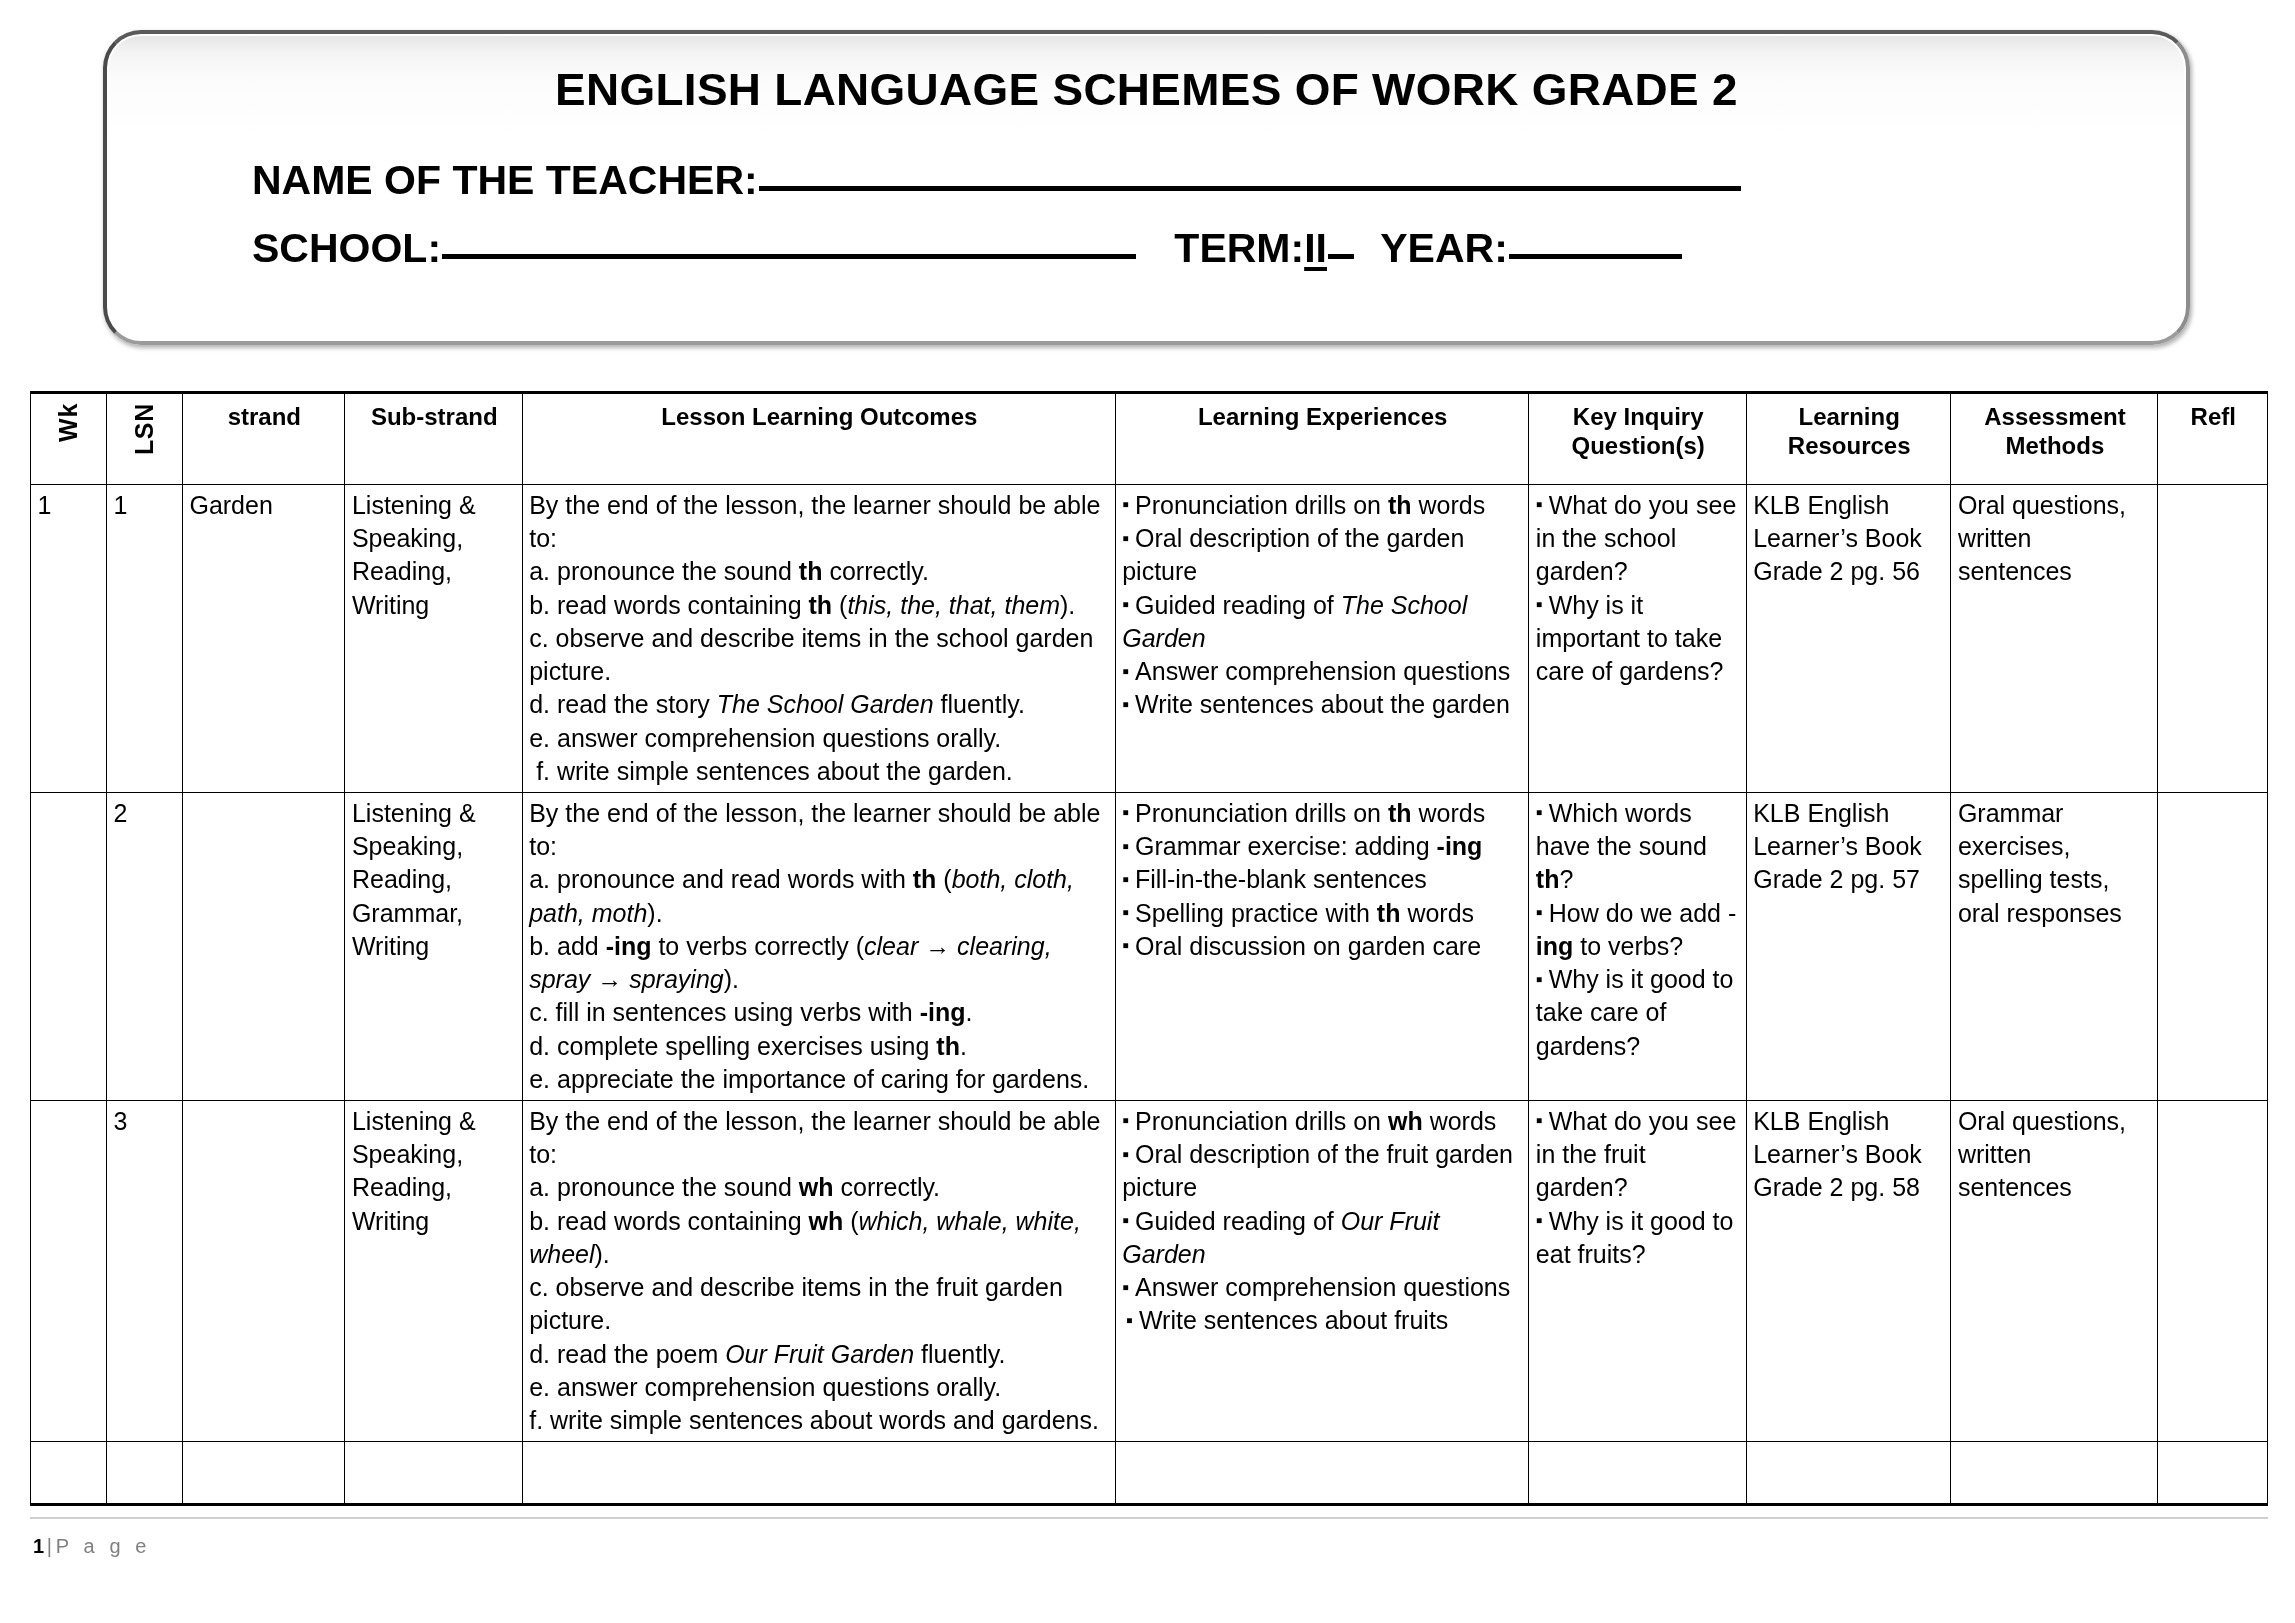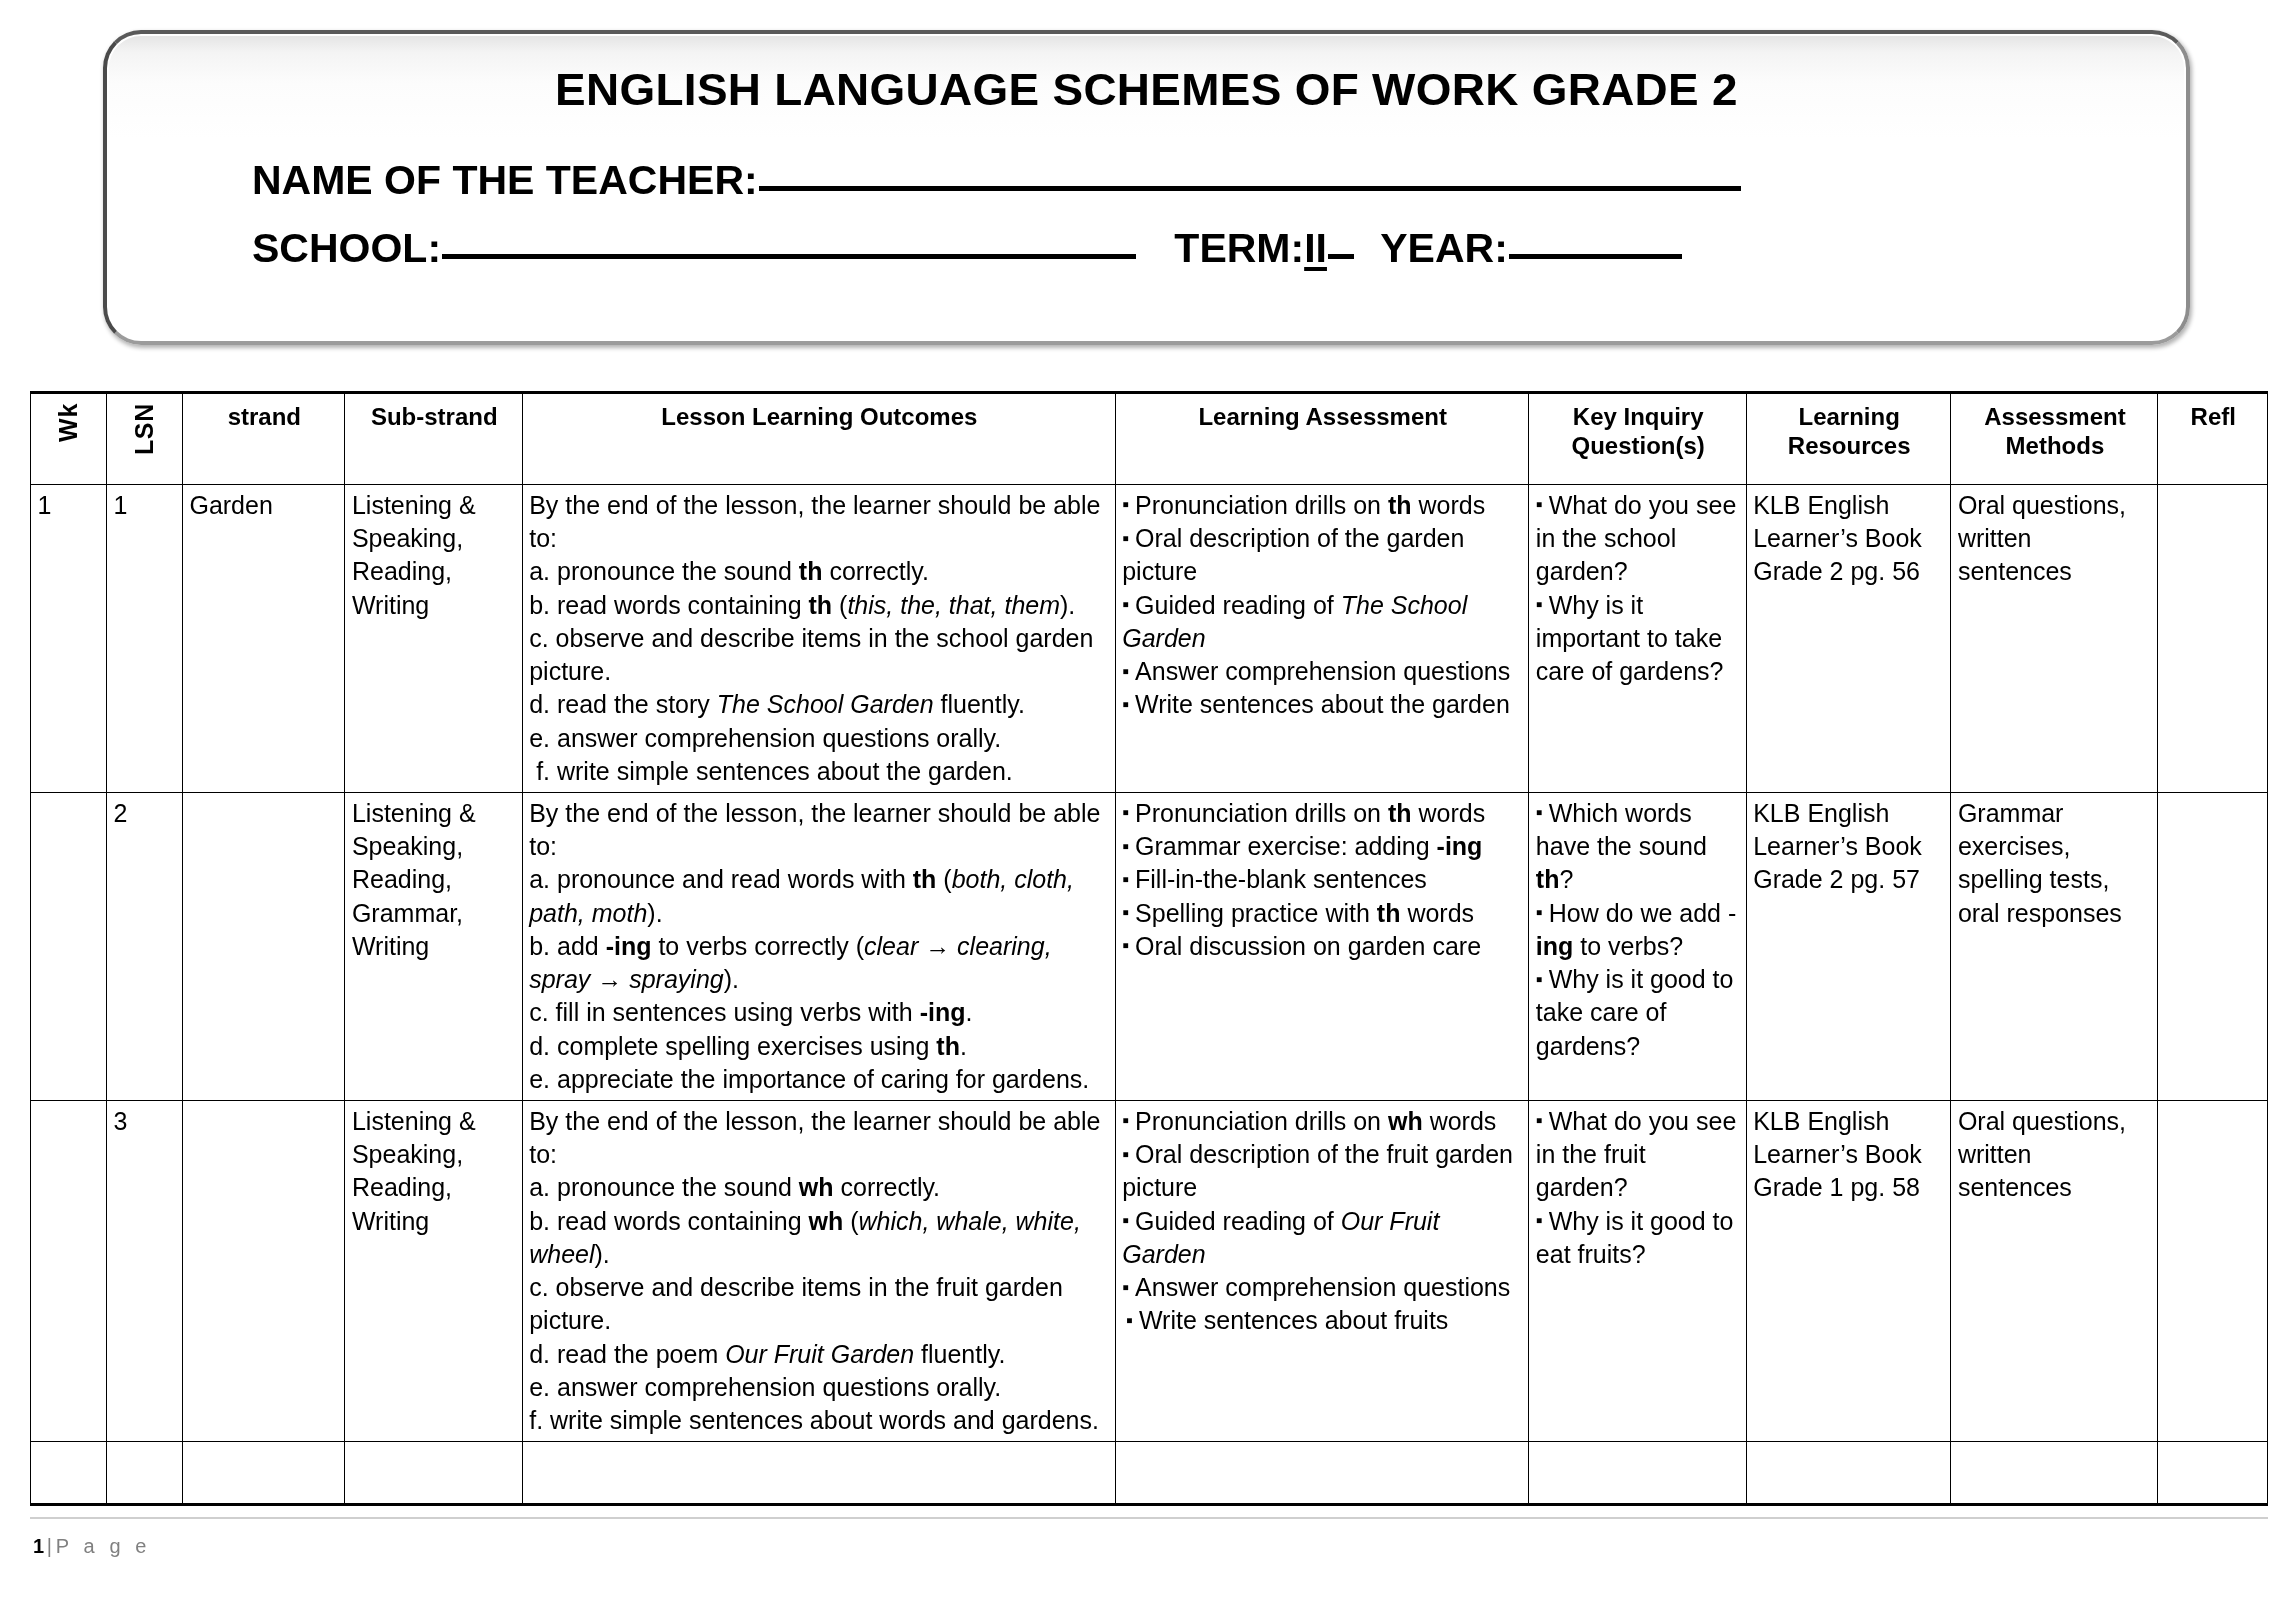--- a/index.html
+++ b/index.html
@@ -218,21 +218,21 @@
       <col class="c-asm">
         <col class="c-refl">
     </colgroup>
     <thead>
       <tr>
         <th class="vhead"><span class="vert">Wk</span></th>
         <th class="vhead"><span class="vert">LSN</span></th>
         <th>strand</th>
         <th>Sub-strand</th>
         <th>Lesson Learning Outcomes</th>
-        <th>Learning Assessment</th>
+        <th>Learning Experiences</th>
         <th>
           <span class="ln">Key Inquiry</span>
           <span class="ln">Question(s)</span>
         </th>
         <th>
           <span class="ln">Learning</span>
           <span class="ln">Resources</span>
         </th>
         <th>
           <span class="ln">Assessment</span>
@@ -337,21 +337,21 @@
         <td class="cellwrap">
           <span class="blt">Pronunciation drills on <b>wh</b> words</span>
           <span class="blt">Oral description of the fruit garden picture</span>
           <span class="blt">Guided reading of <i>Our Fruit Garden</i></span>
           <span class="blt">Answer comprehension questions <span class="inline-blt"></span>Write sentences about fruits</span>
         </td>
         <td class="cellwrap">
           <span class="blt">What do you see in the fruit garden?</span>
           <span class="blt">Why is it good to eat fruits?</span>
         </td>
-        <td>KLB English Learner’s Book Grade 1 pg. 58</td>
+        <td>KLB English Learner’s Book Grade 2 pg. 58</td>
         <td>Oral questions, written sentences</td>
         <td></td>
       </tr>
 
       <tr class="last-row">
         <td></td>
         <td></td>
         <td></td>
         <td></td>
         <td></td>

